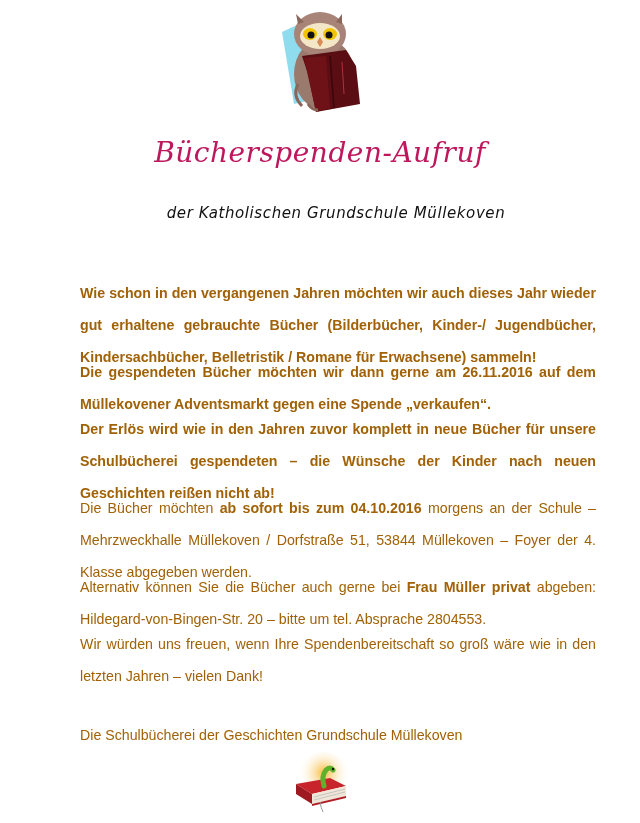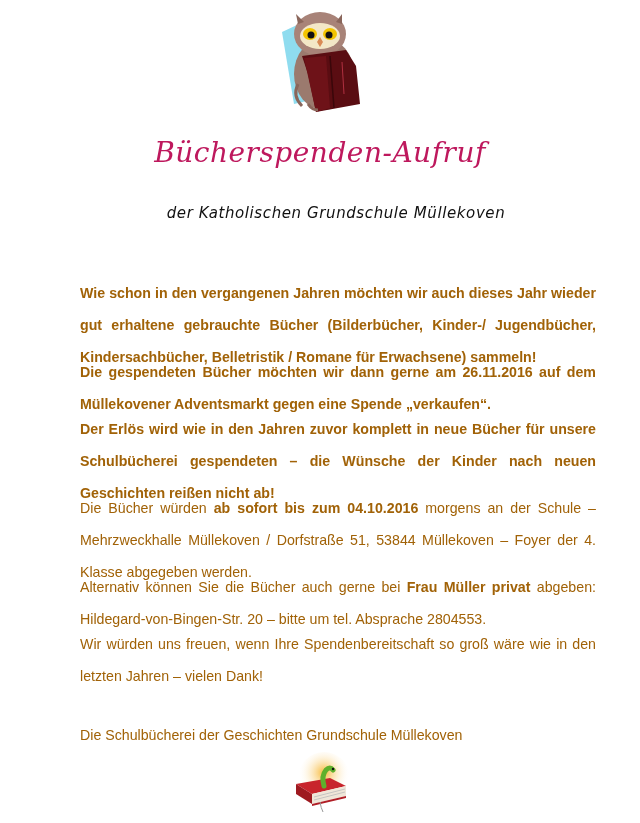--- a/index.html
+++ b/index.html
@@ -42,21 +42,21 @@
 </svg>
 
 <div class="title">Bücherspenden-Aufruf</div>
 <div class="subtitle">der Katholischen Grundschule Müllekoven</div>
 
 <div class="para bold p1">Wie schon in den vergangenen Jahren möchten wir auch dieses Jahr wieder gut erhaltene gebrauchte Bücher (Bilderbücher, Kinder-/ Jugendbücher, Kindersachbücher, Belletristik / Romane für Erwachsene) sammeln!</div>
 <div class="para bold p2">Die gespendeten Bücher möchten wir dann gerne am 26.11.2016 auf dem Müllekovener Adventsmarkt gegen eine Spende „verkaufen“.</div>
 <div class="para bold p3">Der Erlös wird wie in den Jahren zuvor komplett in neue Bücher für unsere Schulbücherei gespendeten – die Wünsche der Kinder nach neuen Geschichten reißen nicht ab!</div>
 
 <div class="para p4">
-  <span>Die Bücher würden </span><b>ab sofort bis zum 04.10.2016</b><span> morgens an der Schule – Mehrzweckhalle Müllekoven / Dorfstraße 51, 53844 Müllekoven – Foyer der 4. Klasse abgegeben werden.</span>
+  <span>Die Bücher möchten </span><b>ab sofort bis zum 04.10.2016</b><span> morgens an der Schule – Mehrzweckhalle Müllekoven / Dorfstraße 51, 53844 Müllekoven – Foyer der 4. Klasse abgegeben werden.</span>
 </div>
 
 <div class="para p5">
   <span>Alternativ können Sie die Bücher auch gerne bei </span><b>Frau Müller privat</b><span> abgeben: Hildegard-von-Bingen-Str. 20 – bitte um tel. Absprache 2804553.</span>
 </div>
 
 <div class="para p6">Wir würden uns freuen, wenn Ihre Spendenbereitschaft so groß wäre wie in den letzten Jahren – vielen Dank!</div>
 <div class="para p7">Die Schulbücherei der Geschichten Grundschule Müllekoven</div>
 
 <svg class="worm" viewBox="0 0 62 62">

